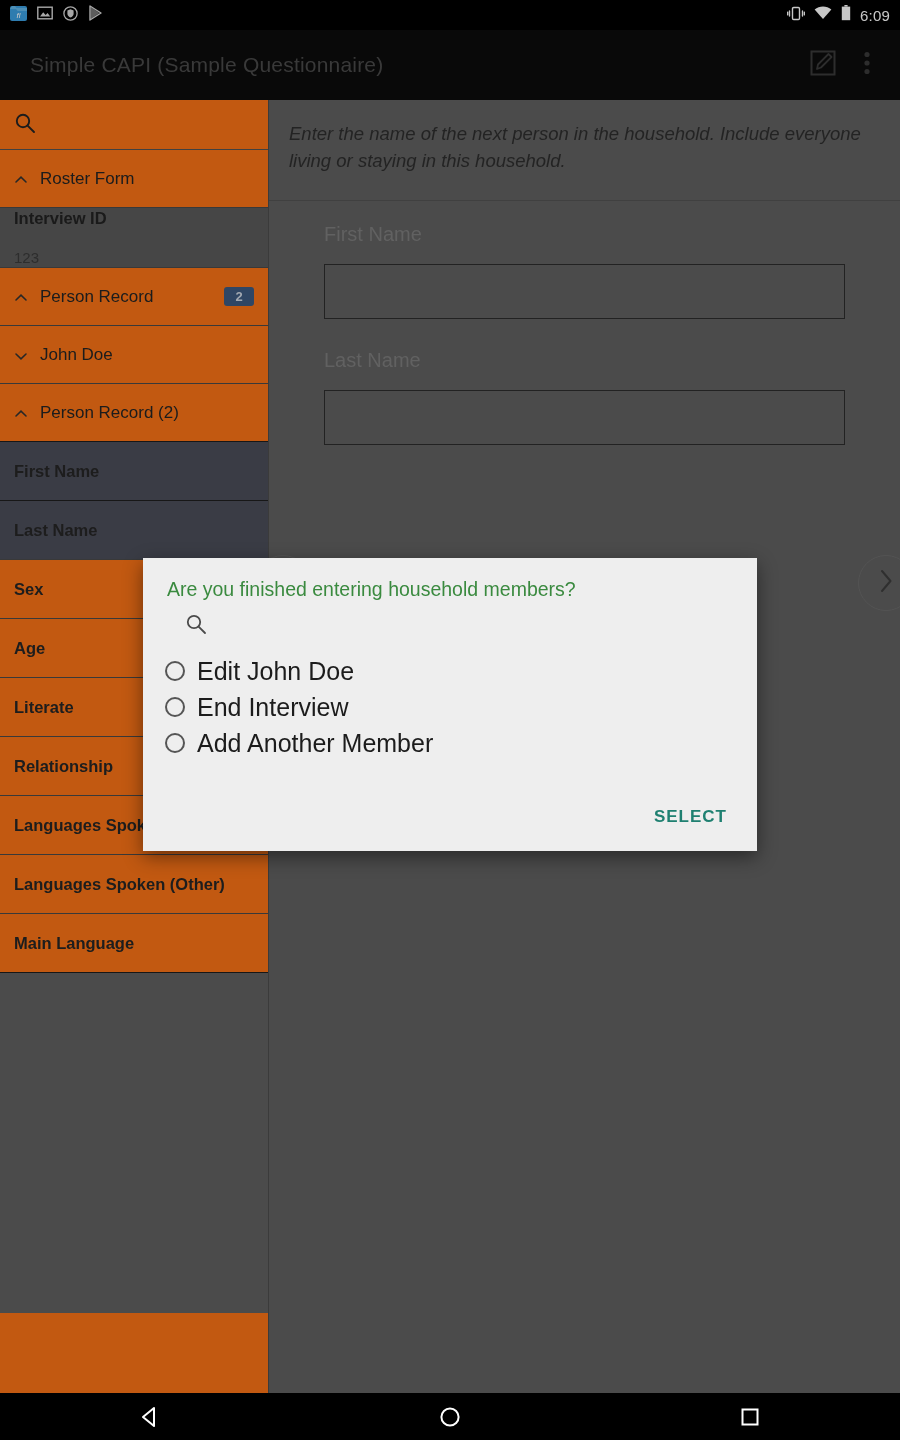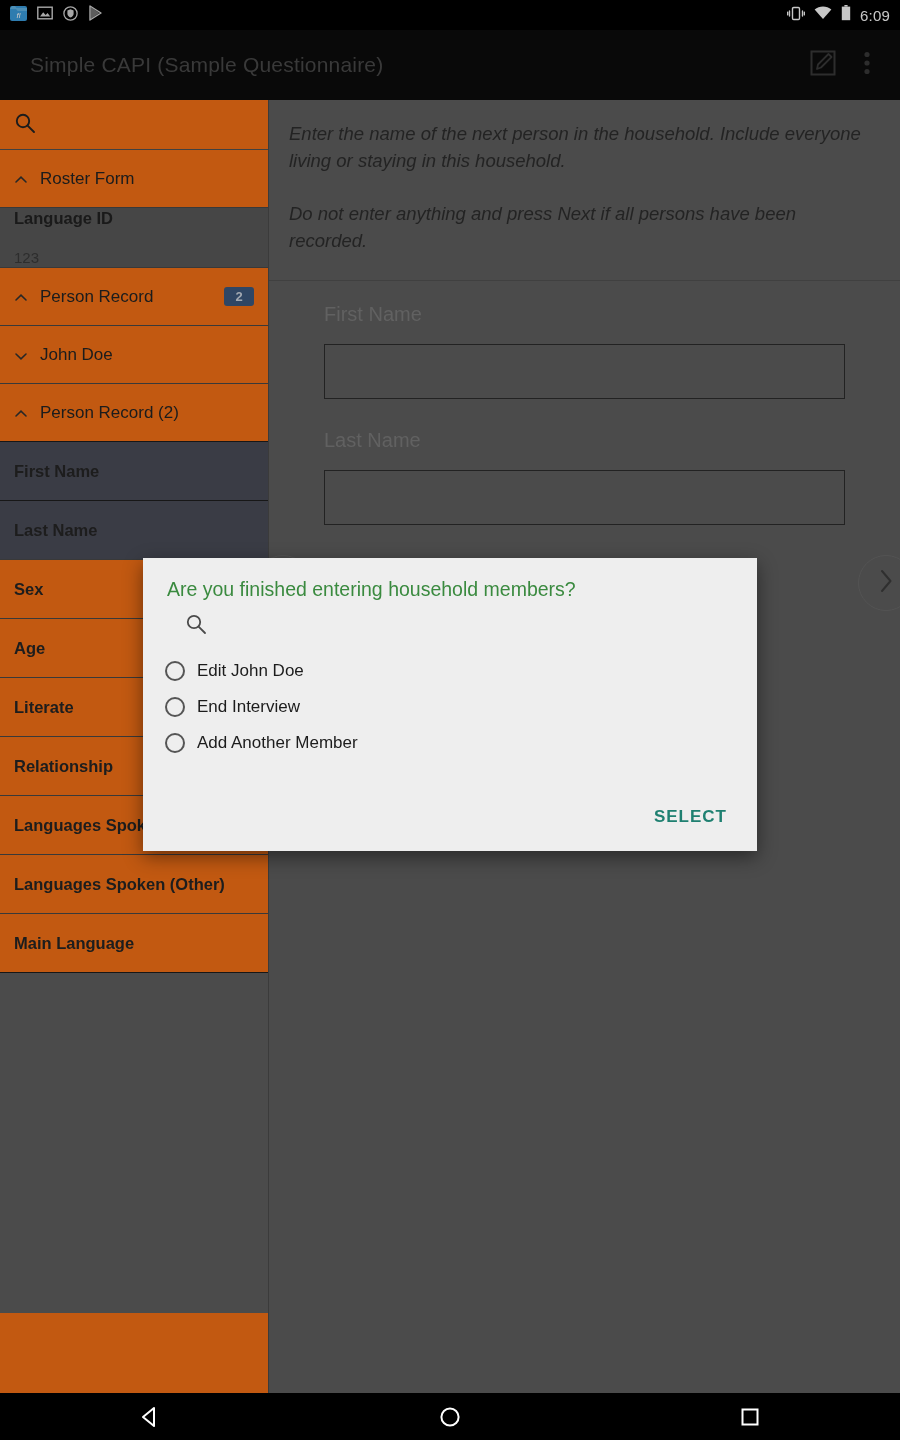--- a/index.html
+++ b/index.html
@@ -100,21 +100,21 @@
     background: #eeeeee; box-shadow: 0 6px 18px rgba(0,0,0,0.45);
     z-index: 80; display: flex; flex-direction: column;
   }
   .dialog-title {
     color: #3a8a3f; font-size: 19.5px; padding: 20px 24px 0 24px;
   }
   .dialog-search { padding: 12px 0 0 42px; }
   .dialog-options { padding: 14px 0 0 22px; }
   .opt {
     display: flex; align-items: center; height: 36px;
-    font-size: 17px; color: #1c1c1c;
+    font-size: 25px; color: #1c1c1c;
   }
   .radio {
     width: 20px; height: 20px; border: 2px solid #555;
     border-radius: 50%; margin-right: 12px; flex: none;
   }
   .dialog-actions {
     margin-top: auto; display: flex; justify-content: flex-end;
     padding: 0 30px 24px 0;
   }
   .btn-select {
@@ -219,21 +219,21 @@
     <div class="side-row group">
       <span class="caret">
         <svg width="14" height="14" viewBox="0 0 14 14">
             <path d="M2 9 L7 4.2 L12 9" fill="none" stroke="#333" stroke-width="1.6" stroke-linecap="round"></path>
           </svg>
       </span>
       <span>Roster Form</span>
     </div>
 
     <div class="side-row kv">
-      <span class="kv-label">Language ID</span>
+      <span class="kv-label">Interview ID</span>
       <span class="kv-value">123</span>
     </div>
 
     <div class="side-row group">
       <span class="caret">
         <svg width="14" height="14" viewBox="0 0 14 14">
             <path d="M2 9 L7 4.2 L12 9" fill="none" stroke="#333" stroke-width="1.6" stroke-linecap="round"></path>
           </svg>
       </span>
       <span>Person Record</span>
@@ -285,21 +285,20 @@
     <div class="side-row field" style="border-bottom:1px solid #1e1e1e;">
       <span>Main Language</span>
     </div>
 
     <div class="side-filler"></div>
   </div>
 
   <div class="content">
     <div class="instructions">
       <p>Enter the name of the next person in the household. Include everyone living or staying in this household.</p>
-      <p>Do not enter anything and press Next if all persons have been recorded.</p>
     </div>
     <div class="divider"></div>
 
     <div class="field-block">
       <div class="field-label">First Name</div>
       <div class="field-input"></div>
     </div>
 
     <div class="field-block">
       <div class="field-label">Last Name</div>

